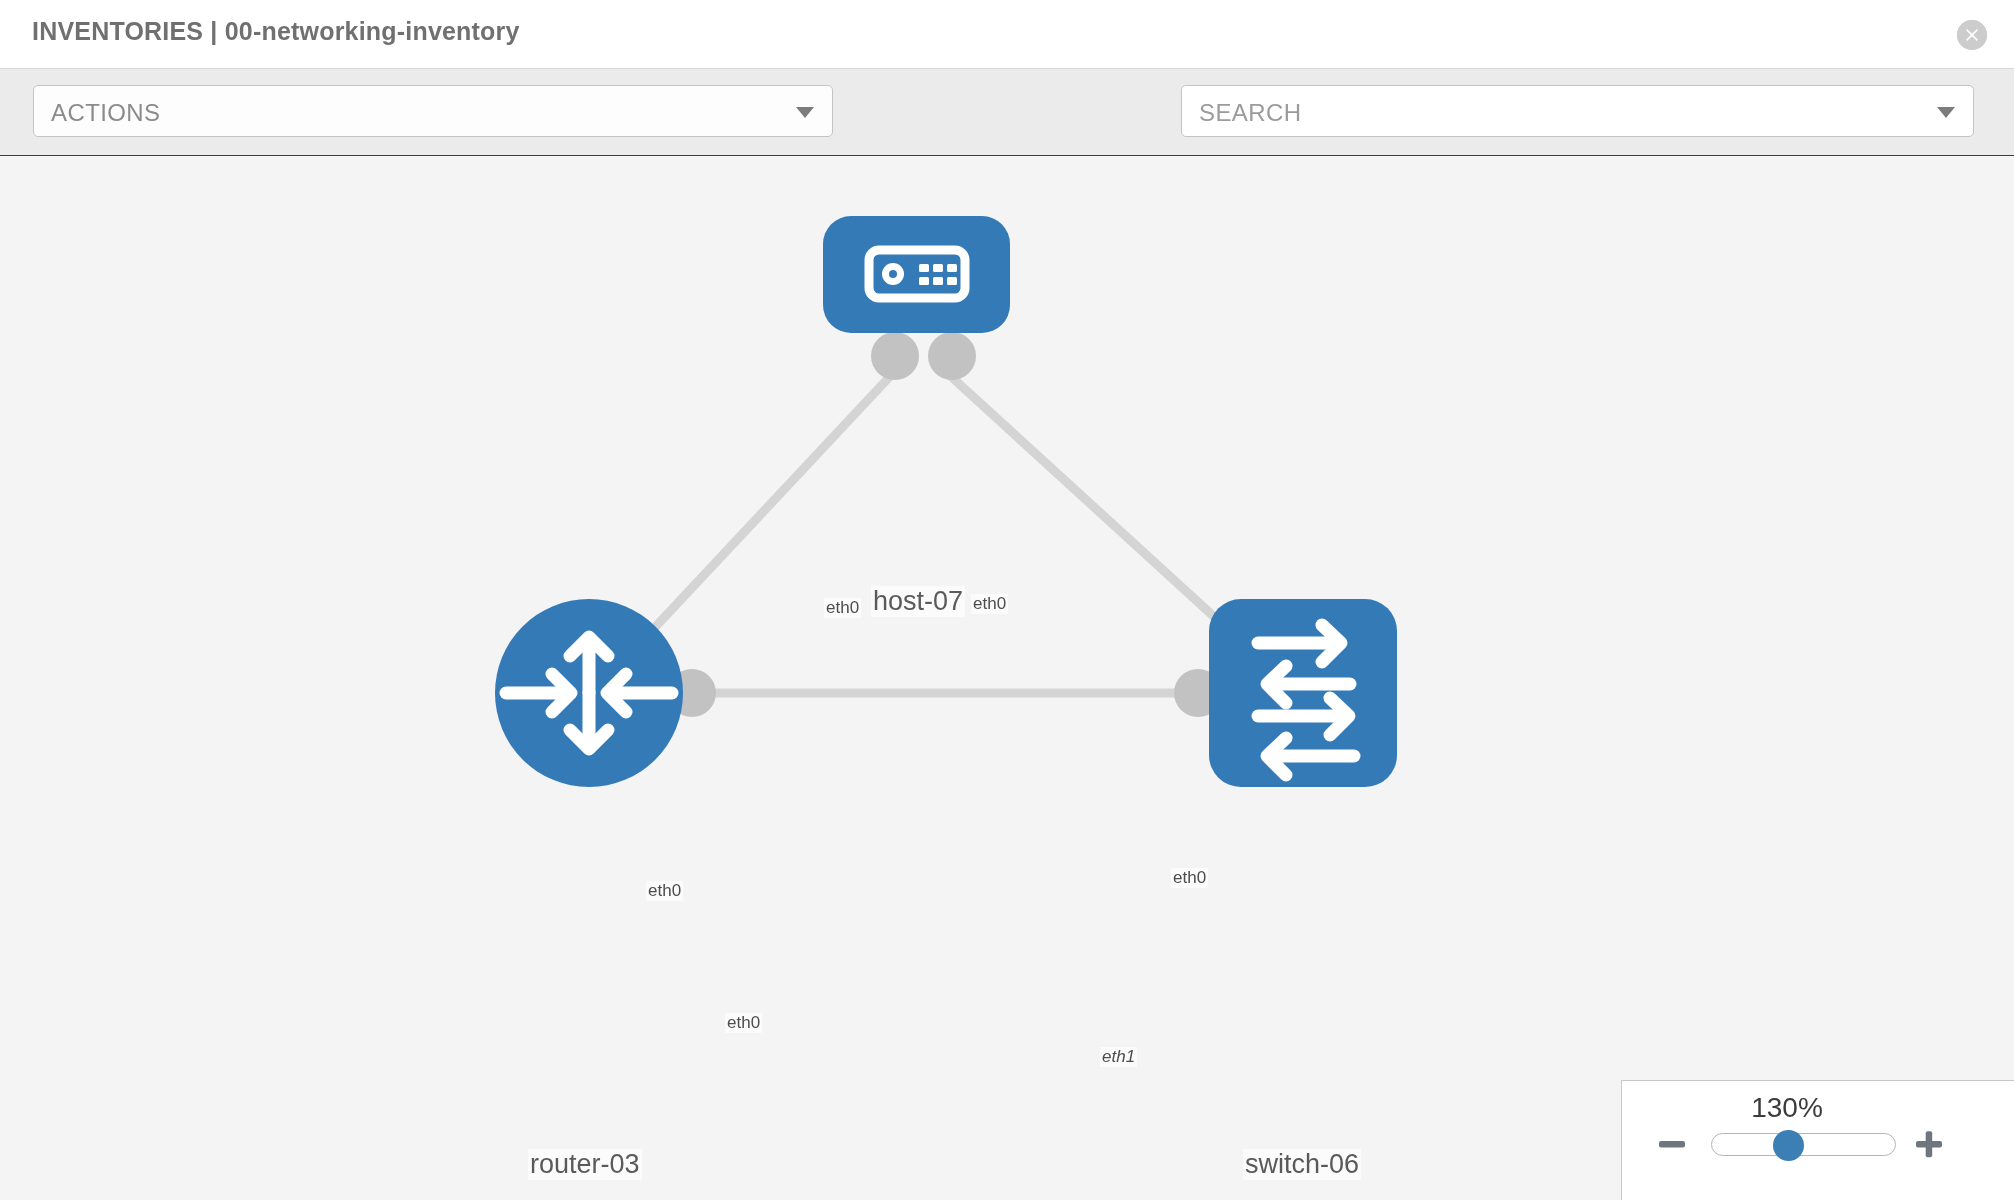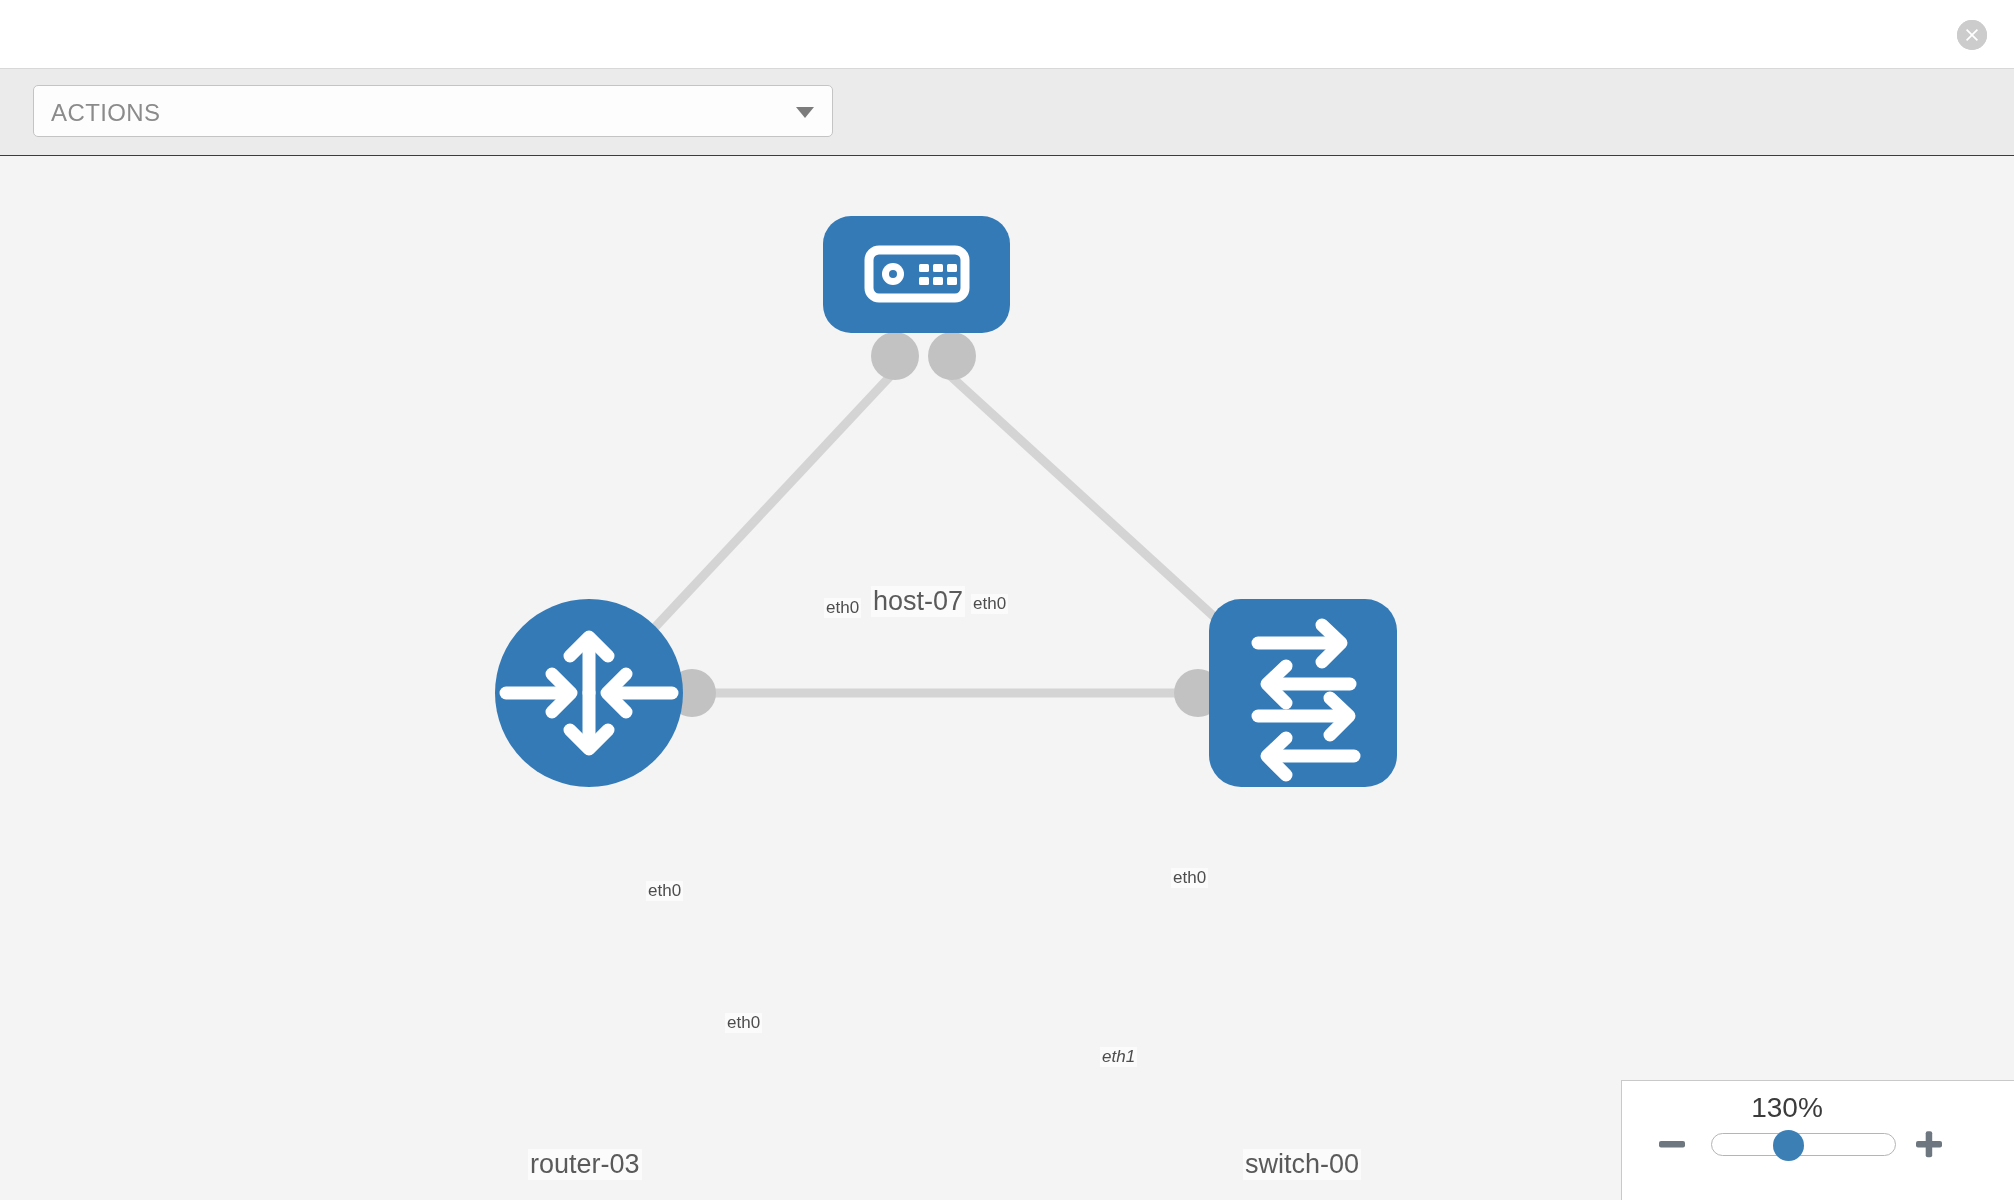--- a/index.html
+++ b/index.html
@@ -214,20 +214,21 @@
     background: #3b7fb5;
     cursor: pointer;
   }
 </style>
 </head>
 <body>
 
 <div id="app">
 
   <div class="header">
+    <div class="header-title">INVENTORIES | 00-networking-inventory</div>
     <div class="close-btn">
       <svg width="30" height="30" viewBox="0 0 30 30" aria-hidden="true">
         <circle cx="15" cy="15" r="15" fill="#cccccc"></circle>
         <path d="M10.2 9 L15 13.8 L19.8 9 L21 10.2 L16.2 15 L21 19.8 L19.8 21 L15 16.2 L10.2 21 L9 19.8 L13.8 15 L9 10.2 Z" fill="#ffffff"></path>
       </svg>
     </div>
   </div>
 
   <div class="toolbar">
 
@@ -251,20 +252,24 @@
         <g fill="#8a9199" transform="rotate(38 22 22)">
           <circle cx="15" cy="17.5" r="8.6"></circle>
           <circle cx="15" cy="17.5" r="3.4" fill="#ebebeb"></circle>
           <rect x="12.6" y="24.5" width="4.8" height="16" rx="1.4"></rect>
           <rect x="17.4" y="29" width="7.4" height="4.2" rx="1.3"></rect>
           <rect x="17.4" y="35.4" width="6" height="4.2" rx="1.3"></rect>
         </g>
       </svg>
     </div>
 
+    <div class="search-select">
+      <span class="label">SEARCH</span>
+      <span class="caret"></span>
+    </div>
   </div>
 
   <div class="canvas">
 
     <svg class="topology" viewBox="0 0 2014 1044">
 
       <g>
         <line x1="600" y1="530" x2="895" y2="215" stroke="#d4d4d4" stroke-width="9"></line>
         <line x1="945" y1="215" x2="1290" y2="530" stroke="#d4d4d4" stroke-width="9"></line>
         <line x1="600" y1="537" x2="1290" y2="537" stroke="#d4d4d4" stroke-width="9"></line>
@@ -334,21 +339,21 @@
 
     <div class="llabel" style="left:824px; top:442px;">eth0</div>
     <div class="llabel" style="left:971px; top:438px;">eth0</div>
     <div class="llabel" style="left:646px; top:725px;">eth0</div>
     <div class="llabel" style="left:1171px; top:712px;">eth0</div>
     <div class="llabel" style="left:725px; top:857px;">eth0</div>
     <div class="llabel" style="left:1100px; top:891px;font-style:italic;">eth1</div>
 
     <div class="nlabel" style="left:871px; top:430px;">host-07</div>
     <div class="nlabel" style="left:528px; top:993px;">router-03</div>
-    <div class="nlabel" style="left:1243px; top:993px;">switch-00</div>
+    <div class="nlabel" style="left:1243px; top:993px;">switch-06</div>
   </div>
 
   <div class="zoom-panel">
     <div class="zoom-value">130%</div>
 
     <div class="zoom-minus">
       <svg width="34" height="34" viewBox="0 0 34 34" aria-hidden="true">
         <rect x="4" y="14" width="26" height="6.5" rx="2" fill="#6e7680"></rect>
       </svg>
     </div>

